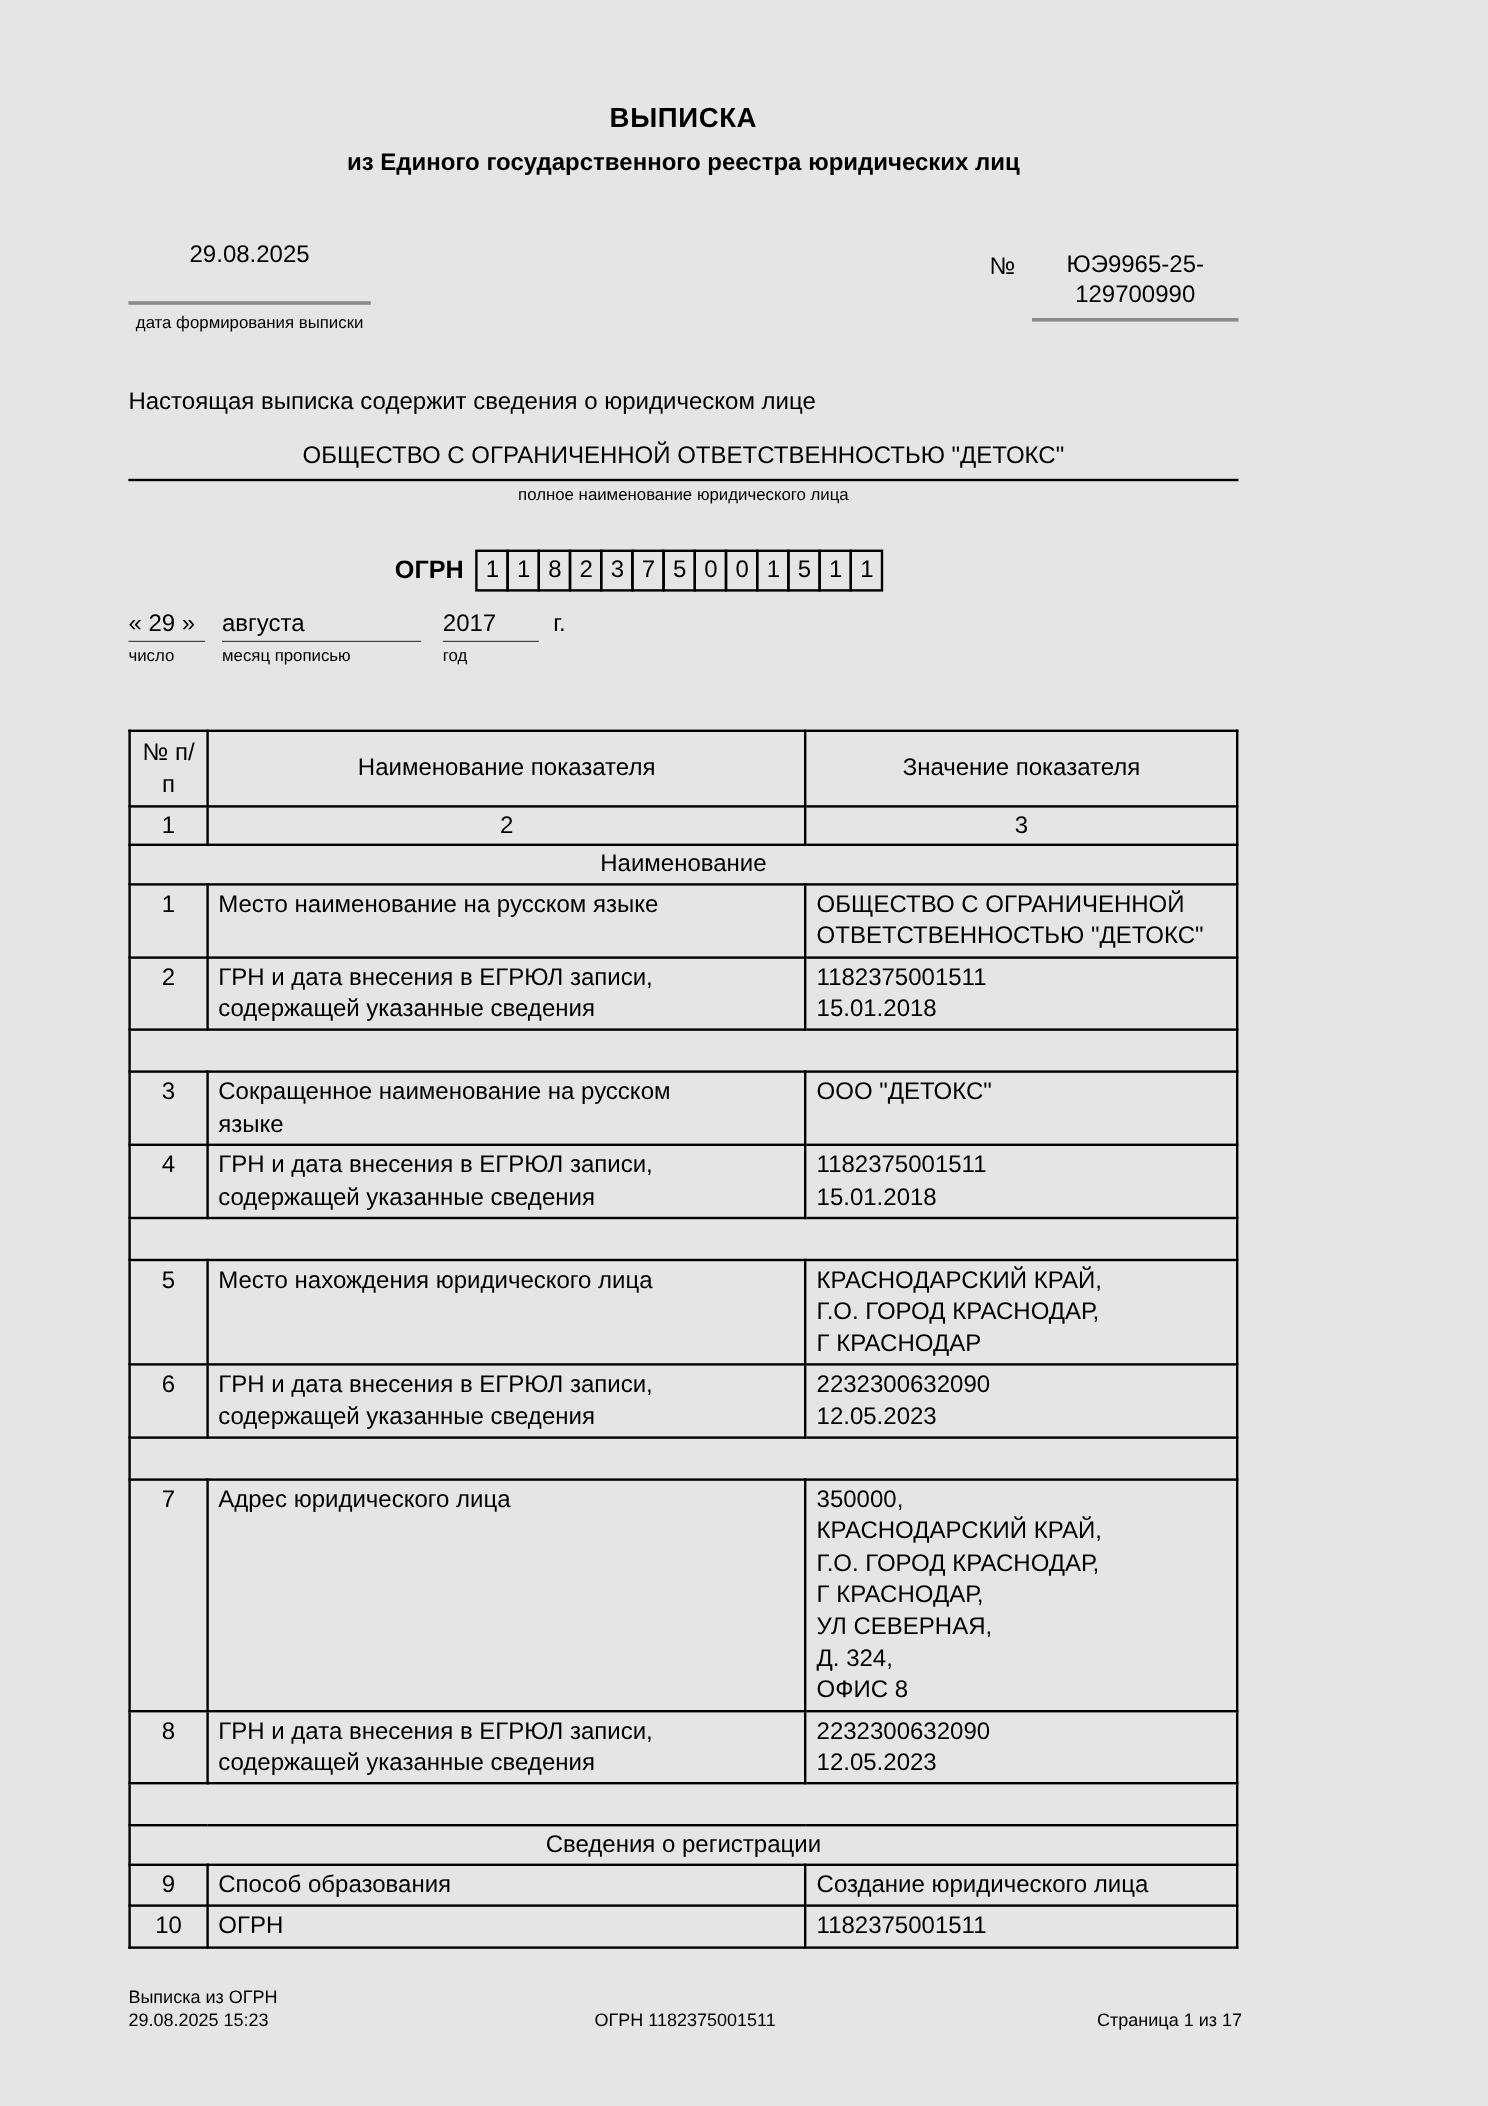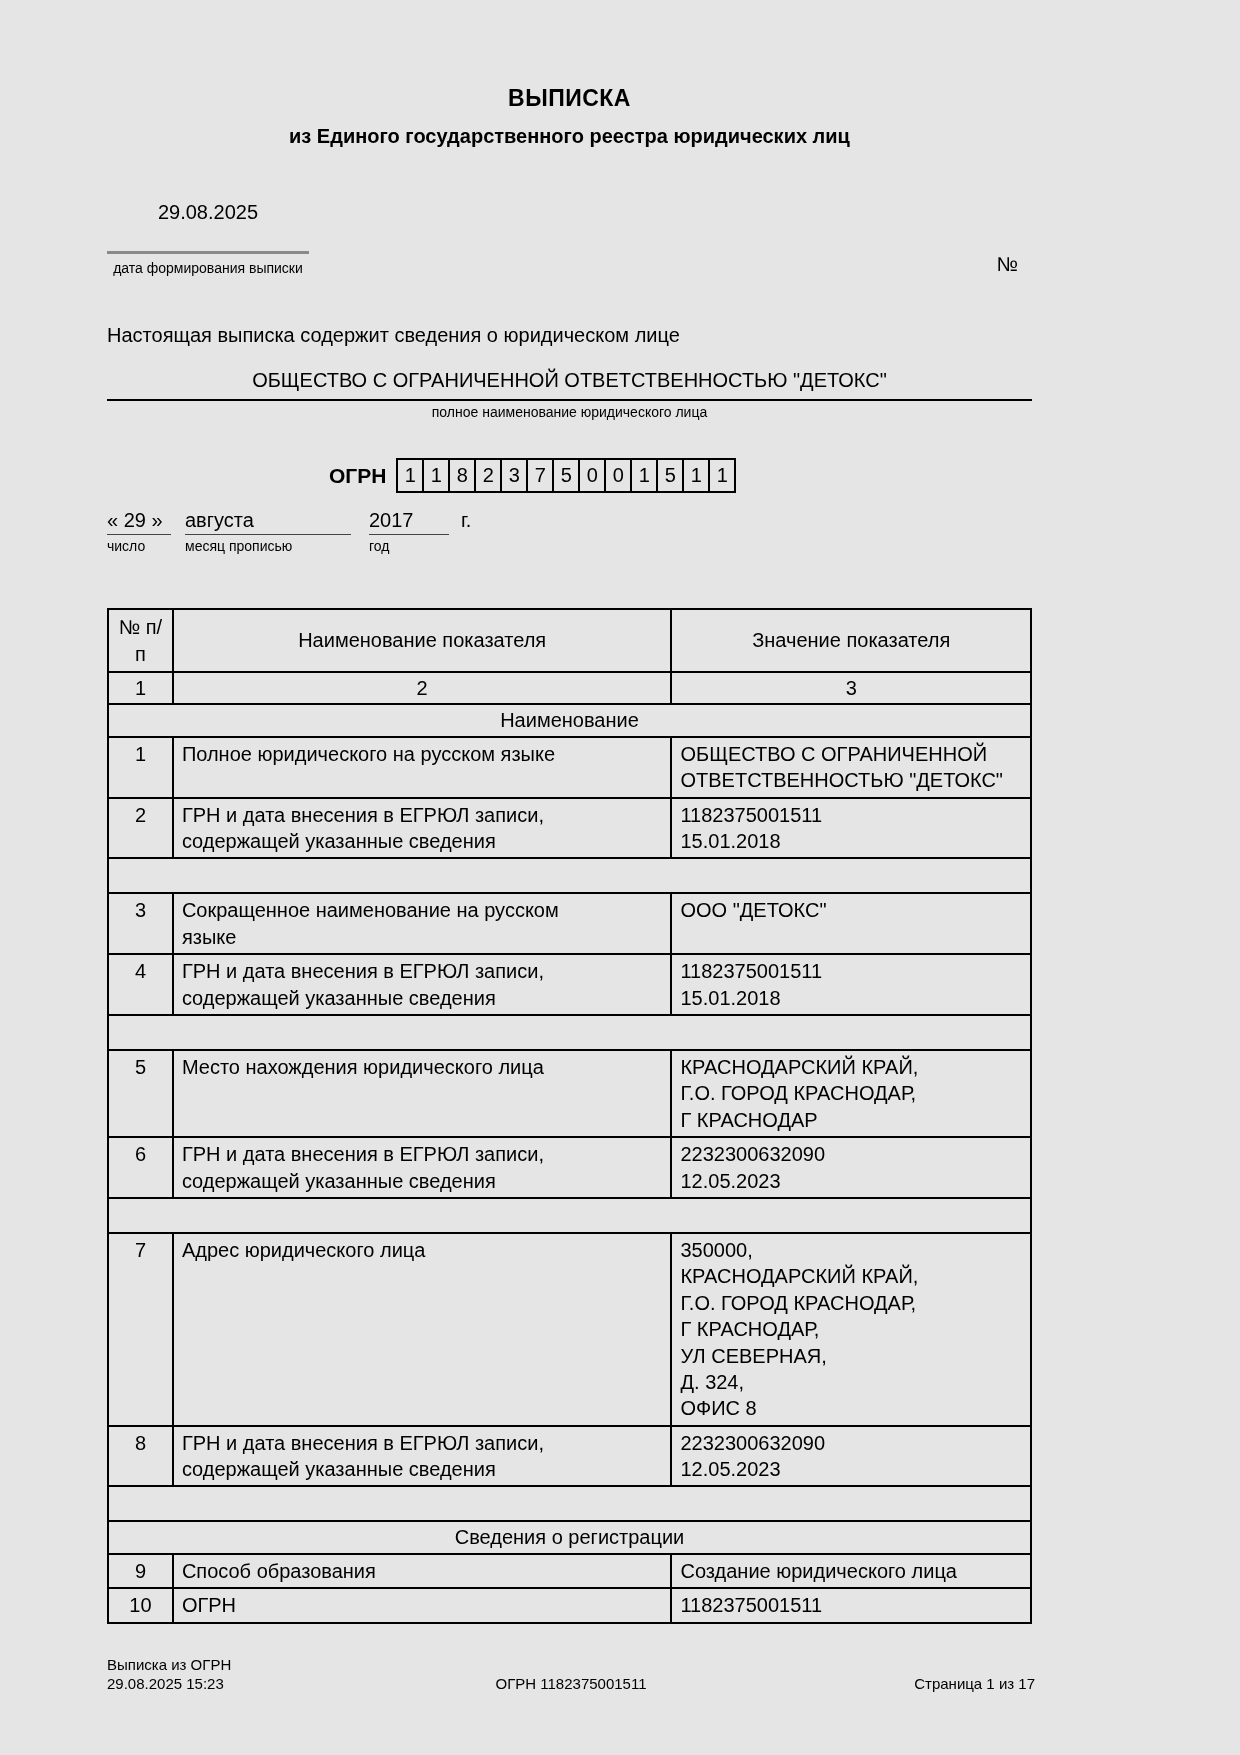--- a/index.html
+++ b/index.html
@@ -16,21 +16,21 @@
     padding-top:86px;text-align:center;
     font-size:23px;font-weight:bold;letter-spacing:.5px;line-height:1.1;
   }
   .doc-subtitle{
     margin-top:14px;text-align:center;
     font-size:20px;font-weight:bold;line-height:1.1;
   }
   
   .meta-row{
     margin-top:54px;
-    display:flex;justify-content:space-between;align-items:flex-end;
+    display:flex;justify-content:space-between;align-items:center;
   }
   .date-block{width:202px;}
   .date-field{
     height:50px;font-size:20px;text-align:center;
     border-bottom:3px solid #8a8a8a;
   }
   .date-caption{margin-top:6px;font-size:14px;text-align:center;}
   .number-block{display:flex;align-items:flex-start;}
   .number-sign{font-size:20px;margin-right:14px;padding-top:2px;}
   .number-field{
@@ -98,20 +98,22 @@
     <div class="doc-title">ВЫПИСКА</div>
     <div class="doc-subtitle">из Единого государственного реестра юридических лиц</div>
 
     <div class="meta-row">
       <div class="date-block">
         <div class="date-field">29.08.2025</div>
         <div class="date-caption">дата формирования выписки</div>
       </div>
       <div class="number-block">
         <div class="number-sign">№</div>
+        <div class="number-field value-pre" style="white-space:pre-line">ЮЭ9965-25-
+129700990</div>
       </div>
     </div>
 
     <div class="lead-line">Настоящая выписка содержит сведения о юридическом лице</div>
 
     <div class="company-name">ОБЩЕСТВО С ОГРАНИЧЕННОЙ ОТВЕТСТВЕННОСТЬЮ "ДЕТОКС"</div>
     <div class="company-rule"></div>
     <div class="company-caption">полное наименование юридического лица</div>
 
     <div class="ogrn-row">
@@ -167,21 +169,21 @@
           <td class="colnum-cell">2</td>
           <td class="colnum-cell">3</td>
         </tr>
       </thead>
       <tbody>
           <tr>
             <td colspan="3" class="section-cell">Наименование</td>
           </tr>
           <tr>
             <td class="num-cell">1</td>
-            <td class="name-cell">Полное юридического на русском языке</td>
+            <td class="name-cell">Место наименование на русском языке</td>
             <td class="value-cell">ОБЩЕСТВО С ОГРАНИЧЕННОЙ
 ОТВЕТСТВЕННОСТЬЮ "ДЕТОКС"</td>
           </tr>
           <tr>
             <td class="num-cell">2</td>
             <td class="name-cell">ГРН и дата внесения в ЕГРЮЛ записи,
 содержащей указанные сведения</td>
             <td class="value-cell">1182375001511
 15.01.2018</td>
           </tr>

